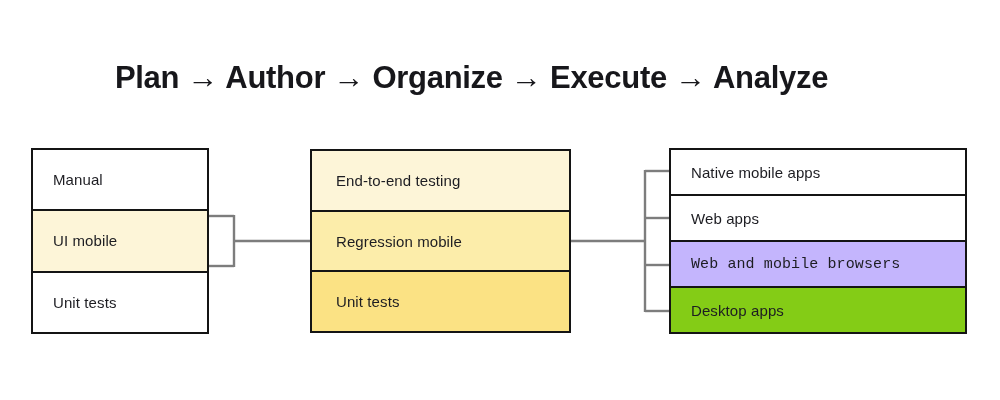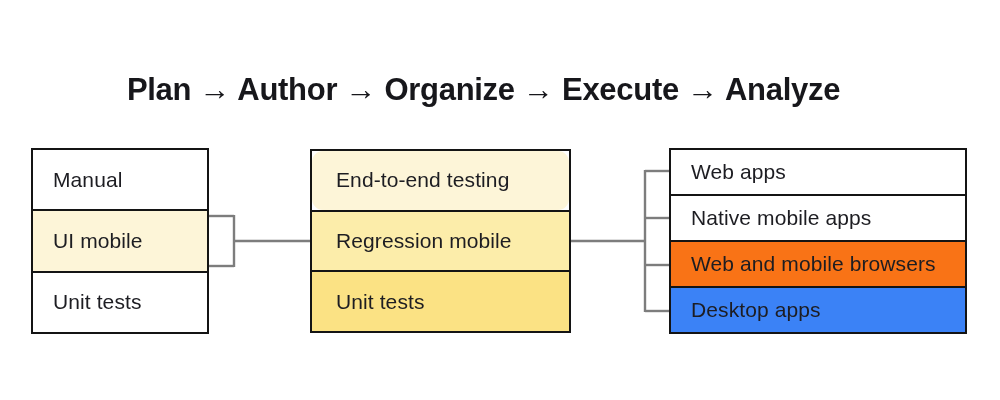--- a/index.html
+++ b/index.html
@@ -18,21 +18,21 @@
   .title {
     position: absolute;
     left: 0;
     top: 60px;
     width: 943px;
     text-align: center;
     font-size: 31px;
     font-weight: 700;
     letter-spacing: -0.3px;
     color: #17171b;
-    margin: 12px;
+    margin: 0;
   }
   .connectors {
     position: absolute;
     left: 0;
     top: 0;
     z-index: 0;
     pointer-events: none;
   }
   .connectors line {
     stroke: #7d7d7d;
@@ -49,21 +49,21 @@
   }
   .box-left  { left: 31px;  top: 148px; width: 178px; height: 186px; }
   .box-mid   { left: 310px; top: 149px; width: 261px; height: 184px; }
   .box-right { left: 669px; top: 148px; width: 298px; height: 186px; }
   .row {
     flex: 1;
     display: flex;
     align-items: center;
     box-sizing: border-box;
     padding-left: 20px;
-    font-size: 21px;
+    font-size: 15px;
     color: #1d1d22;
     letter-spacing: 0.1px;
     white-space: nowrap;
   }
   .box-mid .row { padding-left: 24px; }
   .row + .row { border-top: 2px solid #141414; }
 </style>
 </head>
 <body>
 
@@ -92,39 +92,39 @@
     </div>
     <div class="row" style="background-color: rgb(253, 245, 216);">
       <span>UI mobile</span>
     </div>
     <div class="row" style="background-color: rgb(255, 255, 255);">
       <span>Unit tests</span>
     </div>
   </div>
 
   <div class="box box-mid">
-    <div class="row" style="background-color: rgb(253, 245, 216); border-radius: 11px;">
+    <div class="row" style="background-color: rgb(253, 245, 216);">
       <span>End-to-end testing</span>
     </div>
     <div class="row" style="background-color: rgb(252, 237, 170);">
       <span>Regression mobile</span>
     </div>
     <div class="row" style="background-color: rgb(251, 226, 132);">
       <span>Unit tests</span>
     </div>
   </div>
 
   <div class="box box-right">
     <div class="row" style="background-color: rgb(255, 255, 255);">
+      <span>Native mobile apps</span>
+    </div>
+    <div class="row" style="background-color: rgb(255, 255, 255);">
       <span>Web apps</span>
     </div>
-    <div class="row" style="background-color: rgb(255, 255, 255);">
-      <span>Native mobile apps</span>
-    </div>
-    <div class="row" style="background-color: #f97316;">
+    <div class="row" style="background-color: #c4b5fd; font-family: Liberation Mono, monospace;">
       <span>Web and mobile browsers</span>
     </div>
-    <div class="row" style="background-color: #3b82f6; text-align: right;">
+    <div class="row" style="background-color: #84cc16; text-align: right;">
       <span>Desktop apps</span>
     </div>
   </div>
 
 </div>
 
 </body></html>

